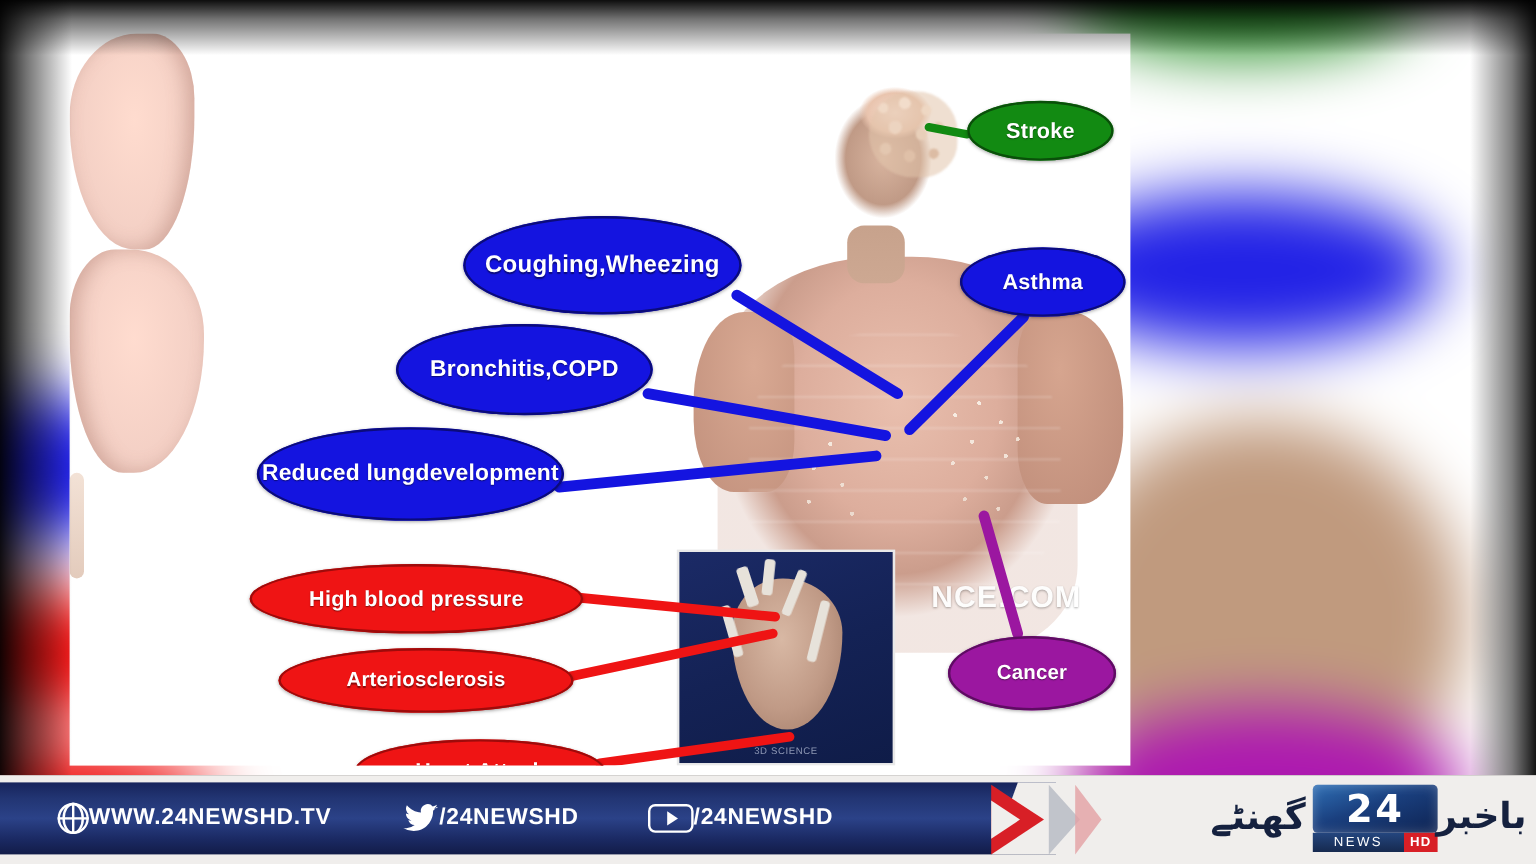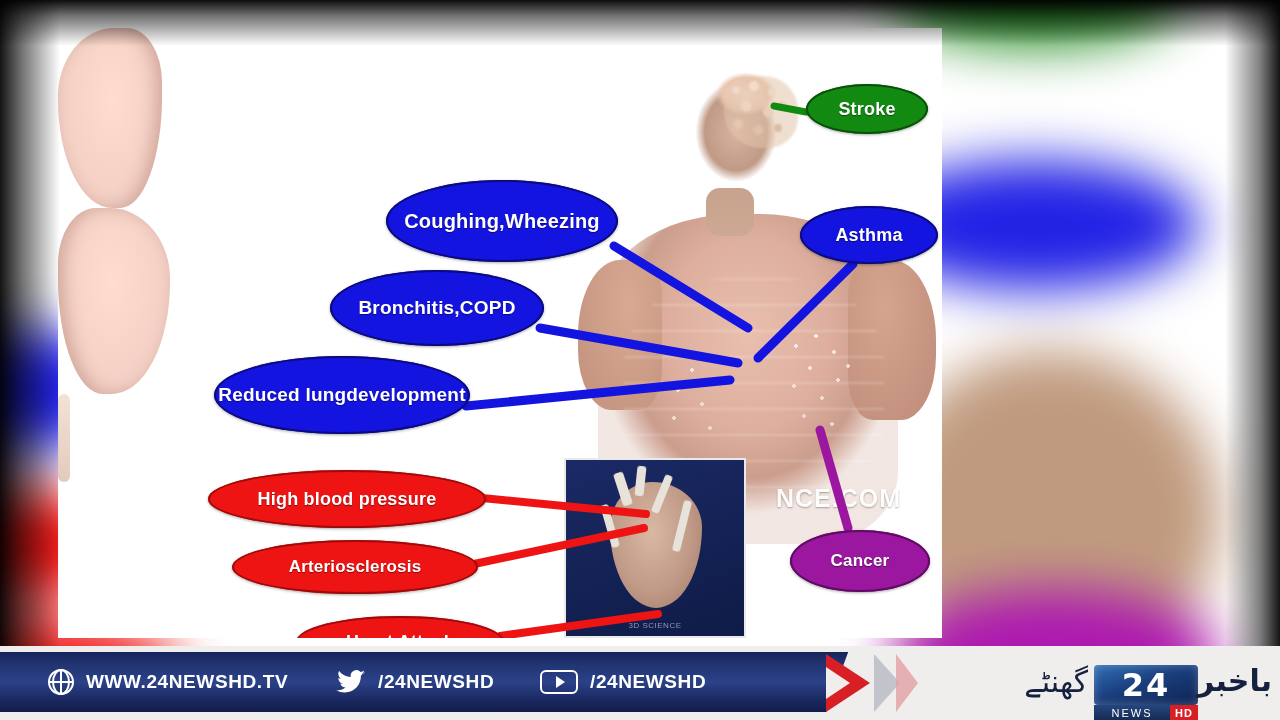--- a/index.html
+++ b/index.html
@@ -194,21 +194,21 @@
     background:#f0eeec;
   }
   #bar-blue {
     position:absolute; left:0; top:6px; width:880px; height:60px;
     background:linear-gradient(180deg,#17245c 0%,#223573 22%,#2b4288 50%,#1b2a64 78%,#121c48 100%);
   }
   #bar-blue:after {
     content:""; position:absolute; right:-1px; top:0; width:70px; height:100%;
     background:linear-gradient(110deg, rgba(27,42,100,0) 0%, rgba(27,42,100,0) 40%, #f0eeec 41%);
   }
-  .bar-item { position:absolute; top:0; height:60px; display:flex; align-items:center; gap:12px; }
+  .bar-item { position:absolute; top:0; height:60px; display:flex; align-items:center; }
   .bar-label { color:#ffffff; font-size:19px; font-weight:700; letter-spacing:.6px; }
   #item-web     { left:48px; }
   #item-twitter { left:336px; }
   #item-youtube { left:540px; }
 
   .icon-globe {
     width:26px; height:26px; border-radius:50%;
     border:2px solid #ffffff; position:relative;
   }
   .icon-globe:before {
@@ -242,25 +242,25 @@
   .chev.c1:after { content:""; position:absolute; left:-44px; top:-16px;
           border-top:16px solid transparent; border-bottom:16px solid transparent;
           border-left:24px solid #f0eeec; }
   .chev.c2 { left:48px; border-left:26px solid #b9bcc6; opacity:.85; }
   .chev.c3 { left:70px; border-left:22px solid #e4a0a4; opacity:.8; }
 
   
   #logo-cluster { position:absolute; left:960px; top:4px; width:312px; height:66px; }
   #urdu-hours {
     position:absolute; left:0px; top:12px; width:128px; text-align:right;
-    color:#15213f; font-size:30px; font-weight:400; direction:rtl;
+    color:#15213f; font-size:30px; font-weight:700; direction:rtl;
     font-family:"DejaVu Sans", sans-serif; line-height:40px;
   }
   #logo24 {
-    position:absolute; left:134px; top:4px; width:104px; height:56px;margin-top:11px;
+    position:absolute; left:134px; top:4px; width:104px; height:56px;
   }
   #logo24 .num {
     position:absolute; left:0; top:0; width:104px; height:40px;
     background:linear-gradient(160deg,#2f6fb5 0%,#1a3f7e 45%,#0e2352 100%);
     border-radius:4px;
     color:#ffffff; font-size:32px; font-weight:700; letter-spacing:2px;
     display:flex; align-items:center; justify-content:center;
     font-family:"DejaVu Sans", sans-serif;
     box-shadow:inset 0 0 10px rgba(255,255,255,.25);
   }

